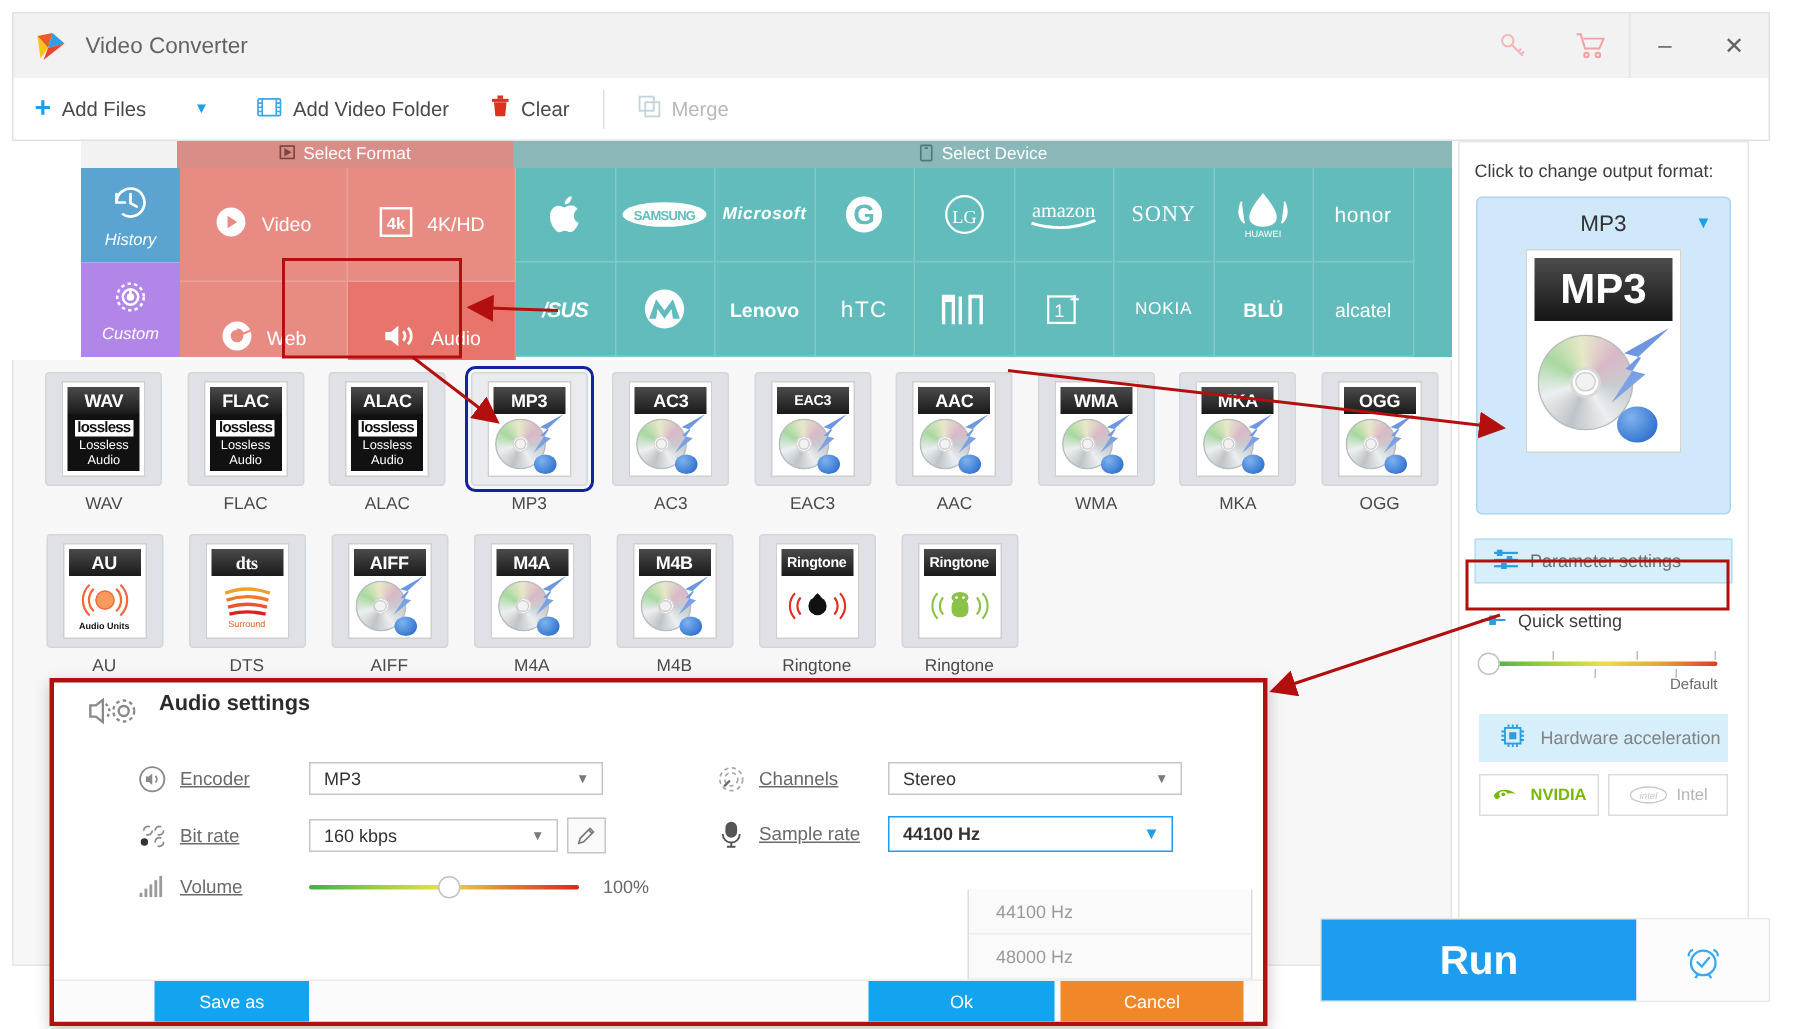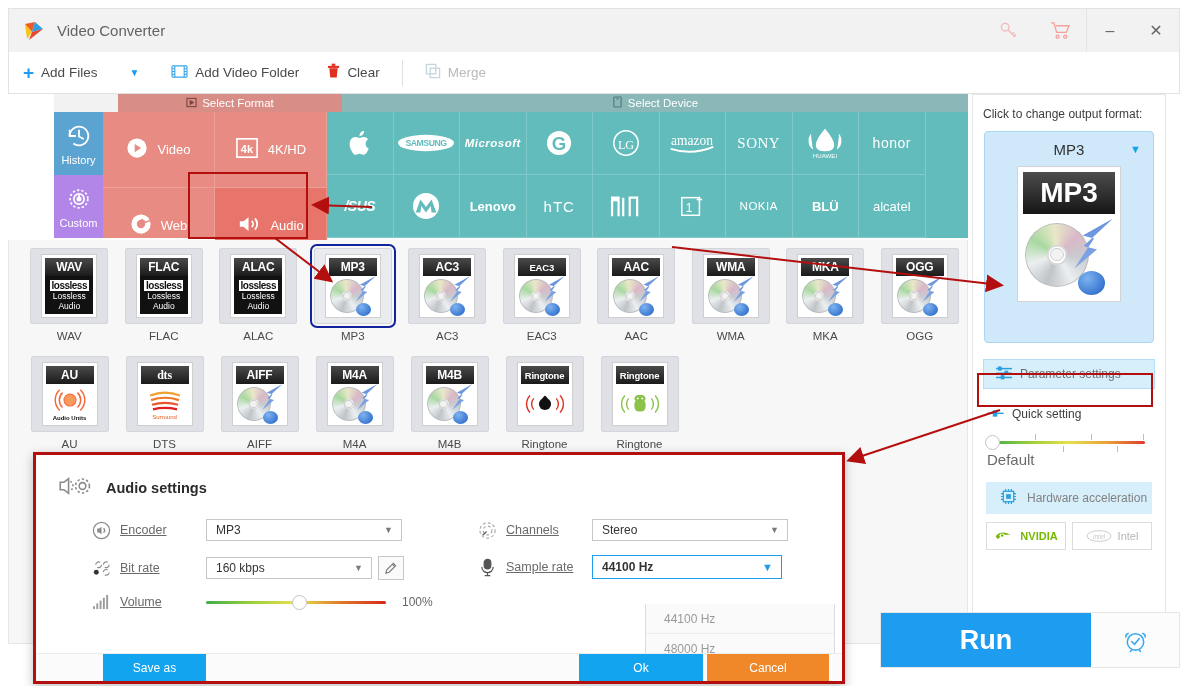--- a/index.html
+++ b/index.html
@@ -44,21 +44,21 @@
   .merge-item { color:#b9b9b9; }
 
   
   .strip { position:absolute; left:8px; top:94px; width:960px; height:144px;padding-left:46px; }
   .strip-head { display:flex; height:18px; font-size:11.5px; color:#fff; }
   .head-left { width:64px; background:#f2f2f2; }
   .head-fmt { width:224px; background:#d98d87; display:flex; align-items:center; justify-content:center; gap:5px; }
   .head-dev { flex:1; background:#8ab8b8; display:flex; align-items:center; justify-content:center; gap:5px; }
 
   .strip-body { display:flex; height:126px; }
-  .sidetabs { width:49px; }
+  .sidetabs { width:66px;font-style:italic; }
   .sidetab {
     height:63px; display:flex; flex-direction:column; align-items:center; justify-content:center;
     color:#fff; font-size:11px; gap:2px;
   }
   .sidetab.history { background:#5ba3d0; }
   .sidetab.custom { background:#b285e8; }
 
   .fmtgrid { width:224px; display:flex; flex-wrap:wrap; background:#e88b83; }
   .fmtcell {
     width:112px; height:76px; display:flex; align-items:center; justify-content:center; gap:9px;
@@ -150,42 +150,42 @@
     display:flex; align-items:center; gap:8px; padding-left:12px; font-size:12px; color:#6f6f6f;
   }
   .quick { margin:18px 0 0 14px; display:flex; align-items:center; gap:8px; font-size:12px; color:#3d3d3d; }
 
   .qs-wrap { margin:20px 0 0 12px; width:160px; position:relative; }
   .qs-track { height:3px; width:152px; margin-left:8px;
     background:linear-gradient(90deg,#45b04a,#9ccf3a,#e8e04a,#e8a23a,#df3b2a); border-radius:2px; }
   .qs-ticks { position:absolute; left:8px; top:-7px; width:152px; height:18px; }
   .qs-ticks i { position:absolute; width:1px; height:6px; background:#bdbdbd; }
   .qs-knob { position:absolute; left:0px; top:-6px; width:15px; height:15px; border-radius:50%; background:#fff; border:1px solid #c3c3c3; }
-  .qs-label { margin:7px 0 0 2px; font-size:15px; color:#6b6b6b; }
+  .qs-label { margin:7px 0 0 2px; font-size:10px; color:#6b6b6b;text-align:right; }
 
   .hw-btn { margin:14px auto 0; width:166px; height:32px; background:#d7eefb;
     display:flex; align-items:center; gap:10px; padding-left:14px; font-size:12px; color:#828282; }
   .gpu-row { margin:8px auto 0; width:166px; display:flex; gap:6px; }
   .gpu { flex:1; height:28px; border:1px solid #dcdcdc; display:flex; align-items:center; justify-content:center; gap:6px; font-size:11px; }
   .gpu.nv { color:#76b900; font-weight:bold; }
   .gpu.intel { color:#b6b6b6; }
 
   
   .runbar { position:absolute; left:880px; top:612px; width:300px; height:56px; background:#fff; border:1px solid #e6e6e6;}
   .run-btn { position:absolute; left:0; top:0; width:210px; height:54px; background:#1e9cf0;
     display:flex; align-items:center; justify-content:center; color:#fff; font-size:27px; font-weight:bold; }
   .alarm-btn { position:absolute; left:210px; top:0; width:88px; height:54px;
     display:flex; align-items:center; justify-content:center; color:#38a9ef; font-size:24px; background:#fcfcfc;}
 
   
   .dialog {
     position:absolute; left:33px; top:452px; width:812px; height:232px;
     background:#fff; border:3px solid #b40f0f; box-shadow:0 3px 10px rgba(0,0,0,.25);
   }
-  .dlg-head { display:flex; align-items:center; gap:12px; padding:18px 0 0 22px; }
+  .dlg-head { display:flex; gap:12px; padding:6px 0 0 22px; }
   .dlg-title { font-size:14.5px; font-weight:bold; color:#2b2b2b; }
 
   .dlg-body { position:relative; margin-top:16px; height:118px; }
   .field { position:absolute; display:flex; align-items:center; }
   .f-ico { width:26px; display:flex; justify-content:center; color:#8d8d8d; font-size:15px; }
   .f-lbl { width:86px; font-size:12.5px; color:#6a6a6a; margin-left:6px;text-decoration:underline; }
   .sel-box {
     height:22px; border:1px solid #c6c6c6; background:#fff; position:relative;
     display:flex; align-items:center; padding-left:9px; font-size:12px; color:#333;
   }

